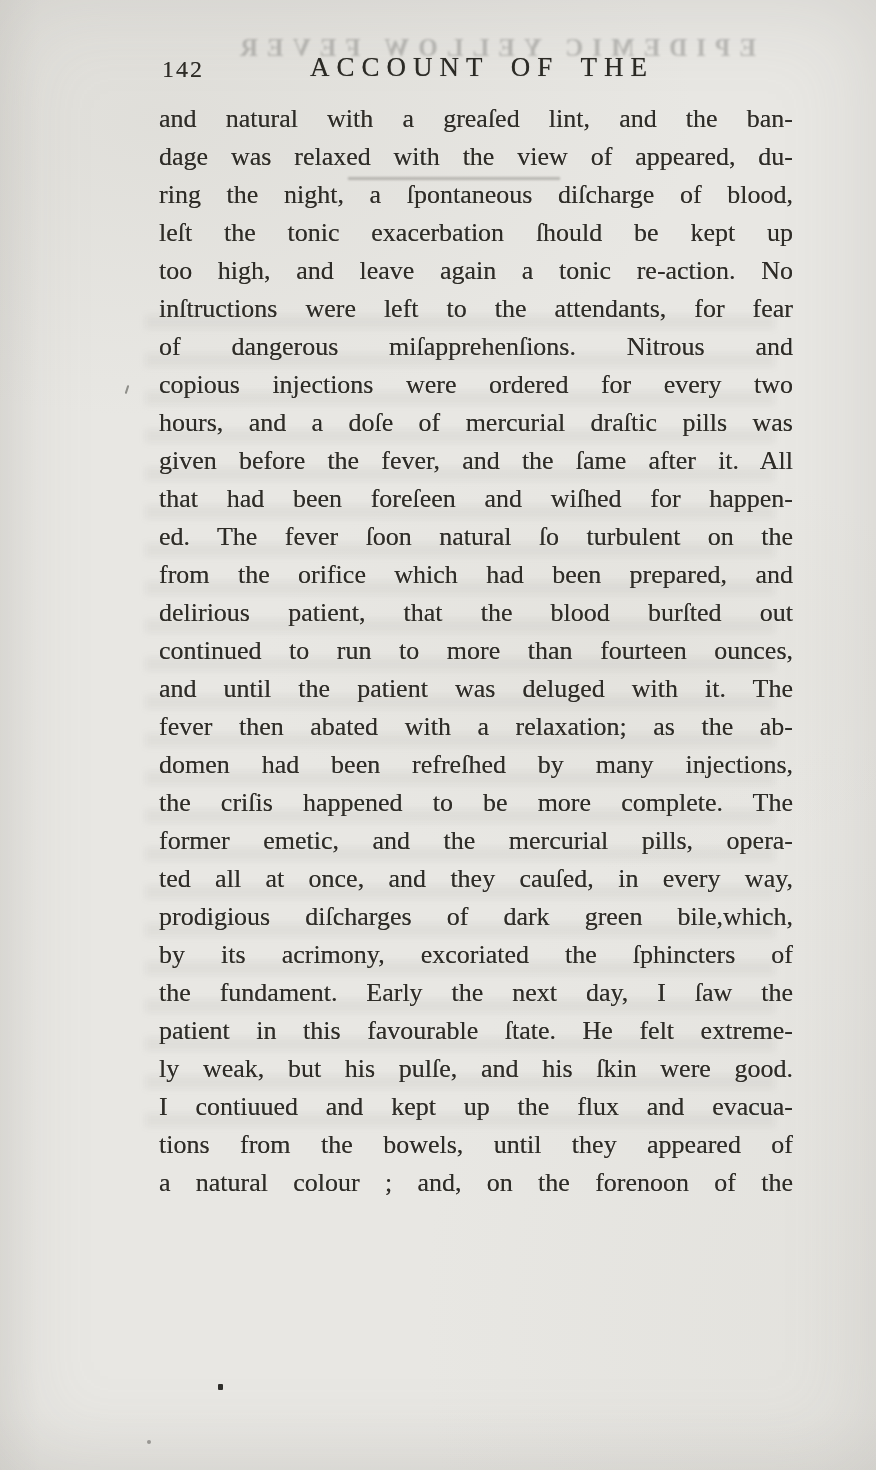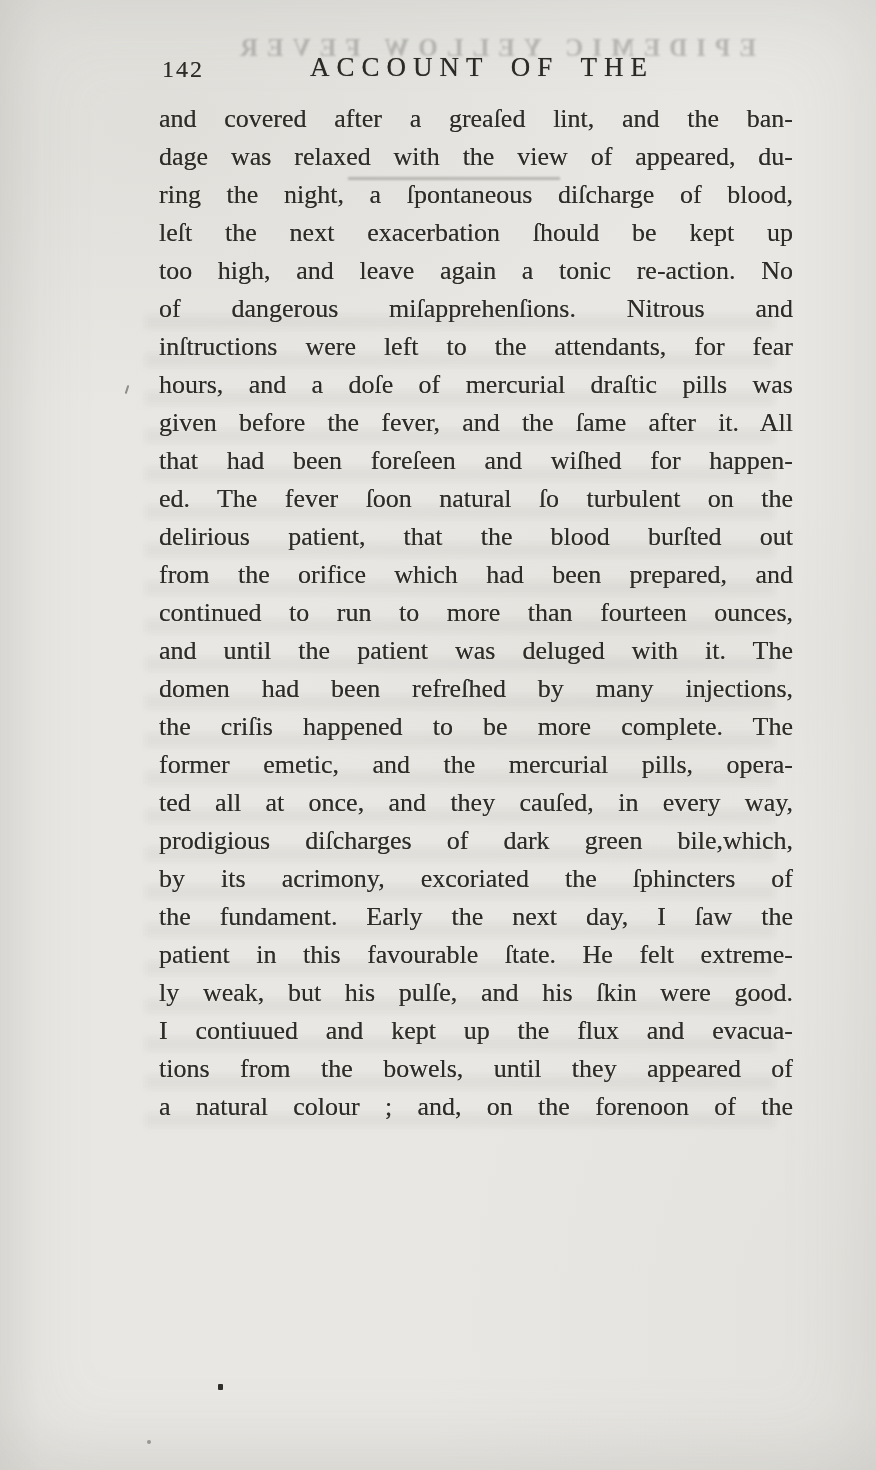--- a/index.html
+++ b/index.html
@@ -151,35 +151,37 @@
   <div class="ghost-header">EPIDEMIC YELLOW FEVER</div>
 
   <div class="ghost-body"></div>
 
   <div class="header-row">
     <span class="page-number">142</span>
     <span class="running-header">ACCOUNT OF THE</span>
   </div>
 
   <div class="body-text">
-    <div class="line">and covered after a greaſed lint, and the ban-</div>
+    <div class="line">and natural with a greaſed lint, and the ban-</div>
     <div class="line">dage was relaxed with the view of appeared, du-</div>
     <div class="line">ring the night, a ſpontaneous diſcharge of blood,</div>
-    <div class="line">leſt the next exacerbation ſhould be kept up</div>
+    <div class="line">leſt the tonic exacerbation ſhould be kept up</div>
     <div class="line">too high, and leave again a tonic re-action. No</div>
+    <div class="line">inſtructions were left to the attendants, for fear</div>
     <div class="line">of dangerous miſapprehenſions. Nitrous and</div>
-    <div class="line">inſtructions were left to the attendants, for fear</div>
+    <div class="line">copious injections were ordered for every two</div>
     <div class="line">hours, and a doſe of mercurial draſtic pills was</div>
     <div class="line">given before the fever, and the ſame after it. All</div>
     <div class="line">that had been foreſeen and wiſhed for happen-</div>
     <div class="line">ed. The fever ſoon natural ſo turbulent on the</div>
+    <div class="line">from the orifice which had been prepared, and</div>
     <div class="line">delirious patient, that the blood burſted out</div>
-    <div class="line">from the orifice which had been prepared, and</div>
     <div class="line">continued to run to more than fourteen ounces,</div>
     <div class="line">and until the patient was deluged with it. The</div>
+    <div class="line">fever then abated with a relaxation; as the ab-</div>
     <div class="line">domen had been refreſhed by many injections,</div>
     <div class="line">the criſis happened to be more complete. The</div>
     <div class="line">former emetic, and the mercurial pills, opera-</div>
     <div class="line">ted all at once, and they cauſed, in every way,</div>
     <div class="line">prodigious diſcharges of dark green bile,which,</div>
     <div class="line">by its acrimony, excoriated the ſphincters of</div>
     <div class="line">the fundament. Early the next day, I ſaw the</div>
     <div class="line">patient in this favourable ſtate. He felt extreme-</div>
     <div class="line">ly weak, but his pulſe, and his ſkin were good.</div>
     <div class="line">I contiuued and kept up the flux and evacua-</div>

